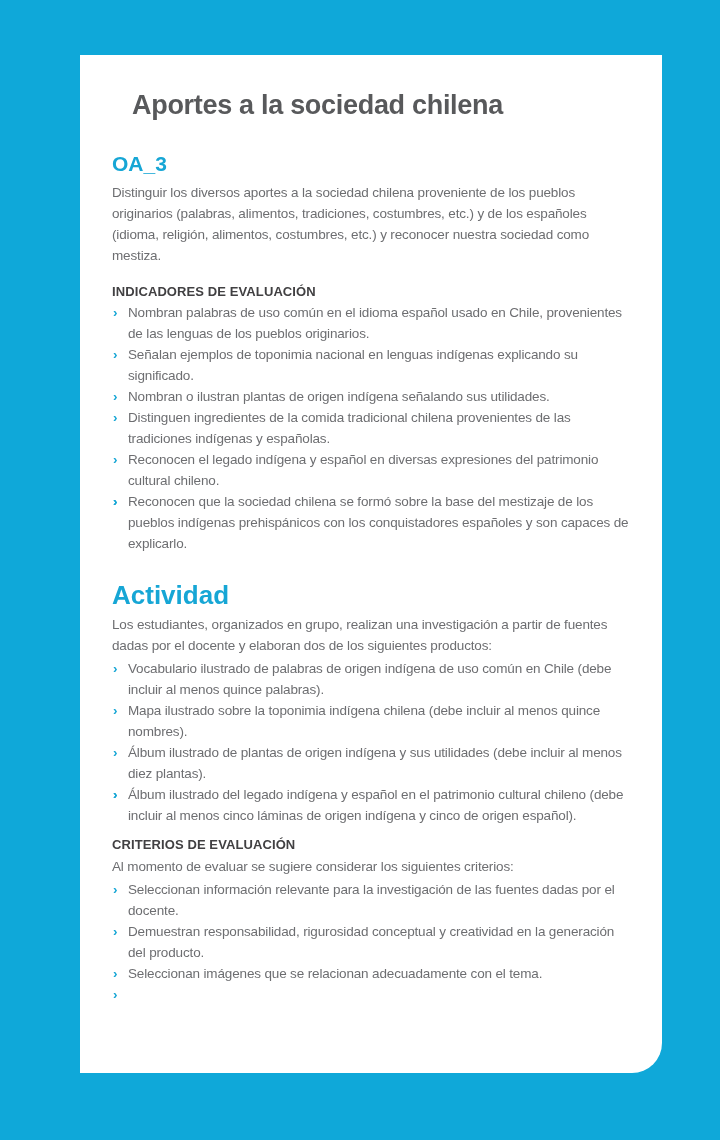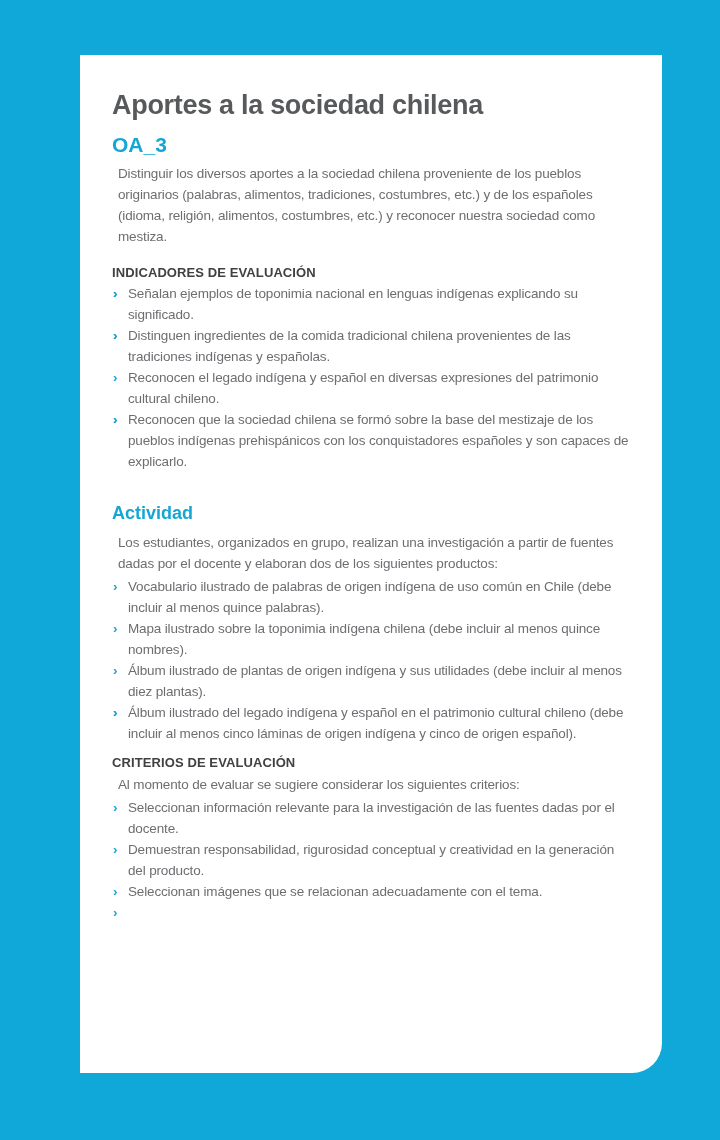--- a/index.html
+++ b/index.html
@@ -28,46 +28,46 @@
     padding: 32px 28px 0 32px;
   }
   .page-title {
     margin: 0;
     font-size: 27px;
     line-height: 36px;
     font-weight: bold;
     letter-spacing: -0.3px;
     color: var(--title_color, #58595B);
   }
-  .page-title span { display: block; }
+  .page-title span { display: block; margin-left: 20px; }
   .oa-label {
-    margin: 9px 0 0 0;
+    margin: 28px 0 0 0;
     font-size: 21px;
     line-height: 26px;
     font-weight: bold;
     color: var(--accent, #16A6D5);
   }
   .body-text {
-    margin: 5px 0 0 6px;
+    margin: 5px 0 0 0;
     font-size: 13.5px;
     line-height: 21px;
     letter-spacing: -0.15px;
     color: var(--body_color, #6D6E71);
   }
   .section-heading {
     margin: 17px 0 0 0;
     font-size: 13px;
     line-height: 17px;
     font-weight: bold;
     letter-spacing: 0.1px;
     color: var(--heading_dark, #414042);
   }
   .activity-heading {
     margin: 27px 0 0 0;
-    font-size: 18px;
+    font-size: 26px;
     line-height: 28px;
     font-weight: bold;
     color: var(--accent, #16A6D5);
   }
   ul.arrow-list {
     list-style: none;
     margin: 2px 0 0 0;
     padding: 0;
   }
   ul.arrow-list li {
@@ -97,29 +97,31 @@
     </h1>
 
     <h2 class="oa-label">OA_3</h2>
     <p class="body-text">Distinguir los diversos aportes a la sociedad chilena proveniente de los pueblos originarios (palabras, alimentos, tradiciones, costumbres, etc.) y de los españoles (idioma, religión, alimentos, costumbres, etc.) y reconocer nuestra sociedad como mestiza.</p>
 
     <h3 class="section-heading">INDICADORES DE EVALUACIÓN</h3>
     <ul class="arrow-list">
 
         <li>
           <span class="arrow">›</span>
+          <span>Nombran palabras de uso común en el idioma español usado en Chile, provenientes de las lenguas de los pueblos originarios.</span>
         </li>
 
         <li>
           <span class="arrow">›</span>
           <span>Señalan ejemplos de toponimia nacional en lenguas indígenas explicando su significado.</span>
         </li>
 
         <li>
           <span class="arrow">›</span>
+          <span>Nombran o ilustran plantas de origen indígena señalando sus utilidades.</span>
         </li>
 
         <li>
           <span class="arrow">›</span>
           <span>Distinguen ingredientes de la comida tradicional chilena provenientes de las tradiciones indígenas y españolas.</span>
         </li>
 
         <li>
           <span class="arrow">›</span>
           <span>Reconocen el legado indígena y español en diversas expresiones del patrimonio cultural chileno.</span>

